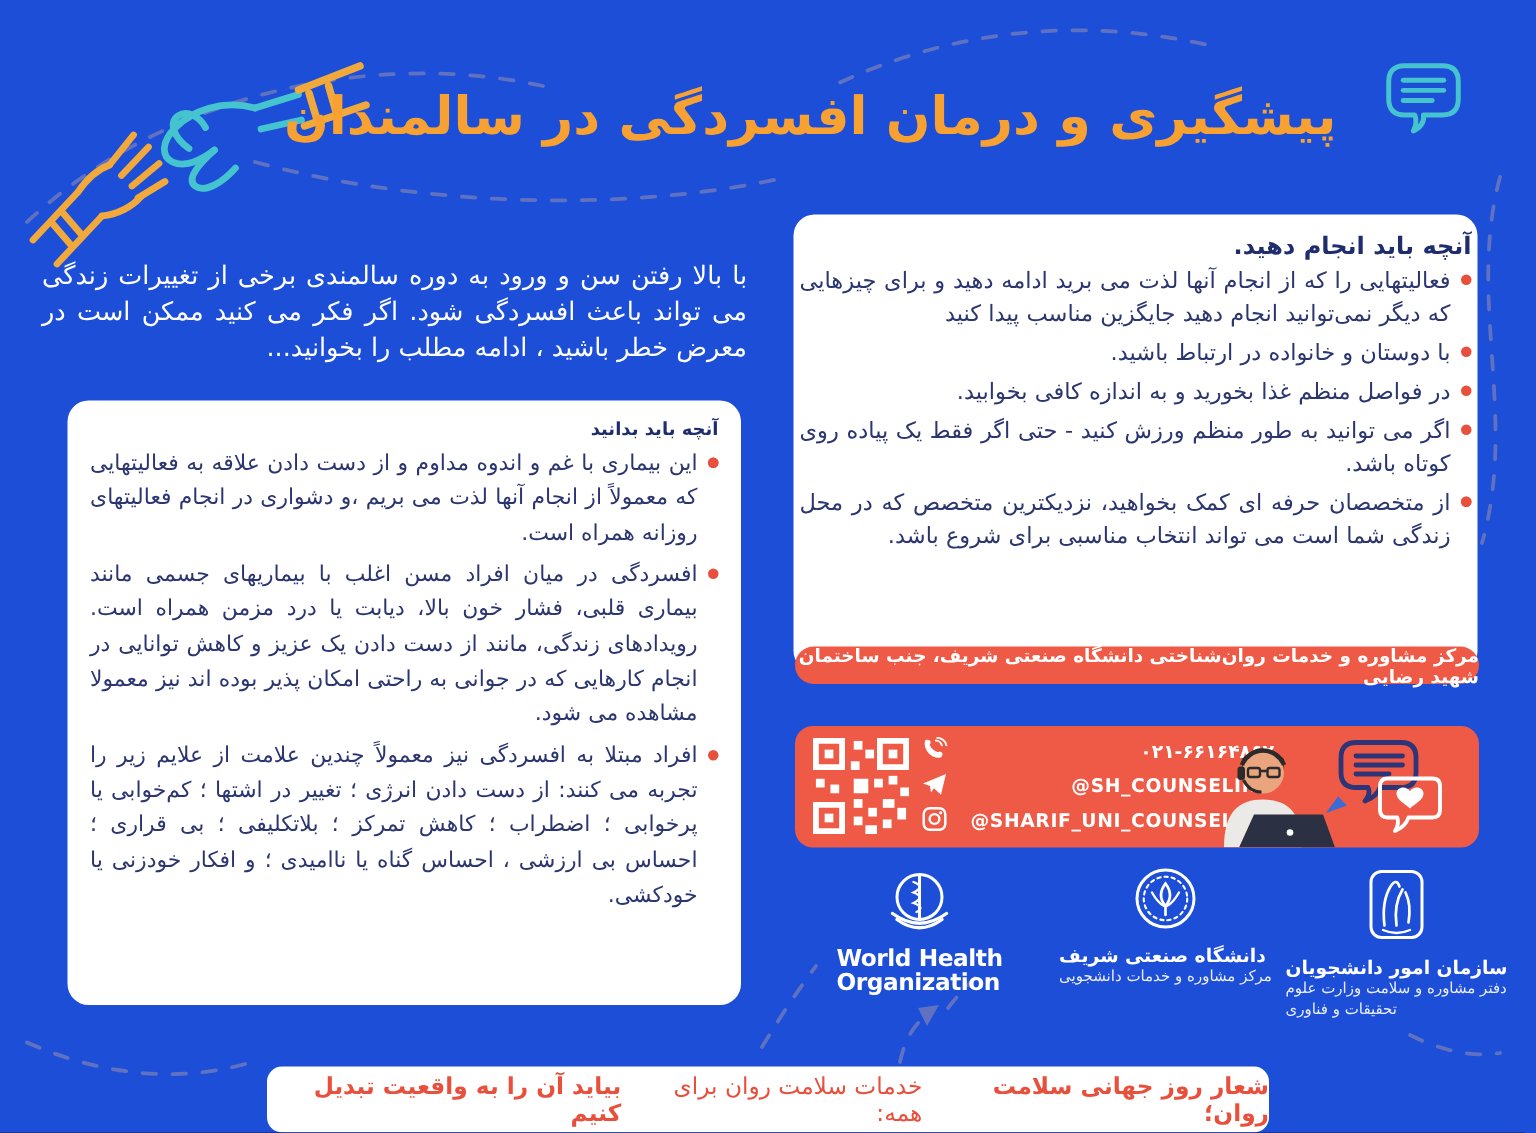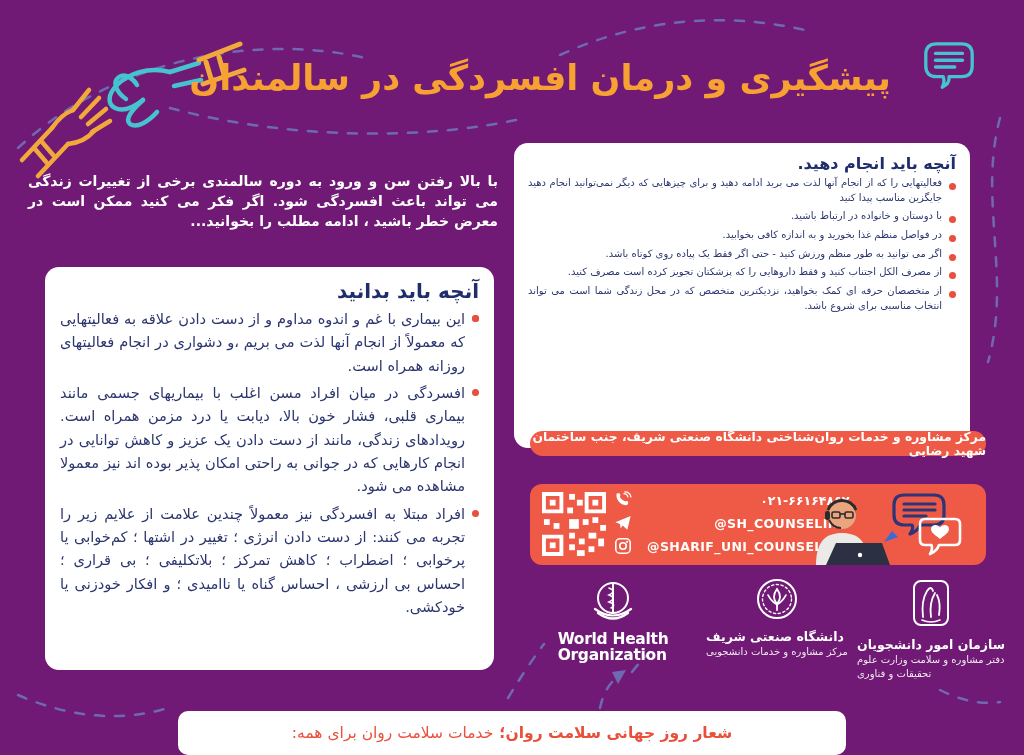--- a/index.html
+++ b/index.html
@@ -1,59 +1,59 @@
 <!DOCTYPE html>
 <html lang="fa"><head>
 <meta charset="utf-8">
 <style>
   * { margin:0; padding:0; box-sizing:border-box; }
   html,body { background:#1d2350; }
   body { font-family:"DejaVu Sans", sans-serif; }
   .poster {
     position:relative; width:1024px; height:755px;
-    background:#701a75; overflow:hidden; margin:0 auto;
+    background:#1d4ed8; overflow:hidden; margin:0 auto;
   }
   svg { display:block; }
   .bg-doodles { position:absolute; inset:0; }
 
   .hands { position:absolute; left:2px; top:22px; width:250px; height:160px; }
 
   .chat-icon { position:absolute; left:920px; top:38px; width:58px; height:56px; }
 
   .title {
     position:absolute; top:58px; right:133px;
     direction:rtl; white-space:nowrap;
     font-size:35px; font-weight:bold; color:#f7a133;
     letter-spacing:-0.5px;
   }
 
   .intro {
     position:absolute; left:28px; top:172px; width:470px;
     direction:rtl; text-align:justify;
-    color:#ffffff; font-weight:bold; font-size:14px; line-height:1.42;
+    color:#ffffff; font-weight:normal; font-size:17px; line-height:1.42;
   }
 
   .card {
     position:absolute; background:#ffffff; border-radius:14px;
     direction:rtl; overflow:hidden;
   }
   .card h2 { color:#1f2d6d; font-weight:bold; }
   .card ul { list-style:none; }
   .card li { position:relative; padding-right:14px; text-align:justify; color:#2b356f; }
   .card li .dot {
     position:absolute; right:0; width:7px; height:7px; border-radius:50%;
     background:#e84f3d;
   }
   .card-know { left:45px; top:267px; width:449px; height:403px; padding:12px 15px; }
-  .card-know h2 { font-size:20px; margin-bottom:3px; }
+  .card-know h2 { font-size:12px; margin-bottom:3px; }
   .card-know li { font-size:14.6px; line-height:1.6; margin-bottom:4px; }
   .card-know li .dot { top:8px; }
-  .card-do { left:514px; top:143px; width:456px; height:305px; padding:11px 14px; }
+  .card-do { left:529px; top:143px; width:456px; height:305px; padding:11px 4px; }
   .card-do h2 { font-size:16px; margin-bottom:3px; }
-  .card-do li { font-size:10px; line-height:1.47; margin-bottom:4px; }
+  .card-do li { font-size:15px; line-height:1.47; margin-bottom:4px; }
   .card-do li .dot { top:7px; }
 
   .center-banner {
     position:absolute; left:530px; top:431px; width:456px; height:25px;
     background:#ee5a45; border-radius:13px;
     display:flex; align-items:center; justify-content:center;
     direction:rtl; color:#fff; font-weight:bold; font-size:12.3px;
   }
 
   .contact-card {
@@ -162,21 +162,21 @@
     </ul>
   </section>
 
   <section class="card card-do">
     <h2>آنچه باید انجام دهید.</h2>
     <ul>
       <li><span class="dot"></span><span>فعالیتهایی را که از انجام آنها لذت می برید ادامه دهید و برای چیزهایی که دیگر نمی‌توانید انجام دهید جایگزین مناسب پیدا کنید</span></li>
       <li><span class="dot"></span><span>با دوستان و خانواده در ارتباط باشید.</span></li>
       <li><span class="dot"></span><span>در فواصل منظم غذا بخورید و به اندازه کافی بخوابید.</span></li>
       <li><span class="dot"></span><span>اگر می توانید به طور منظم ورزش کنید - حتی اگر فقط یک پیاده روی کوتاه باشد.</span></li>
-      <li><span class="dot"></span><span>از مصرف الکل اجتناب کنید و فقط داروهایی را که پزشکتان تجویز کرده است مصرف کنید.</span></li>
+      <li><span class="dot"></span></li>
       <li><span class="dot"></span><span>از متخصصان حرفه ای کمک بخواهید، نزدیکترین متخصص که در محل زندگی شما است می تواند انتخاب مناسبی برای شروع باشد.</span></li>
     </ul>
   </section>
 
   <div class="center-banner">
     <span>مرکز مشاوره و خدمات روان‌شناختی دانشگاه صنعتی شریف، جنب ساختمان شهید رضایی</span>
   </div>
 
   <div class="contact-card">
     <svg class="qr" viewBox="0 0 33 33">
@@ -304,15 +304,16 @@
         <div class="t">سازمان امور دانشجویان</div>
         <div class="s">دفتر مشاوره و سلامت وزارت علوم</div>
         <div class="s">تحقیقات و فناوری</div>
       </div>
     </div>
   </div>
 
   <div class="footer-banner">
     <span class="b">شعار روز جهانی سلامت روان؛</span>
     <span>خدمات سلامت روان برای همه:</span>
+    <span class="b">بیاید آن را به واقعیت تبدیل کنیم</span>
   </div>
 
 </div>
 
 </body></html>

